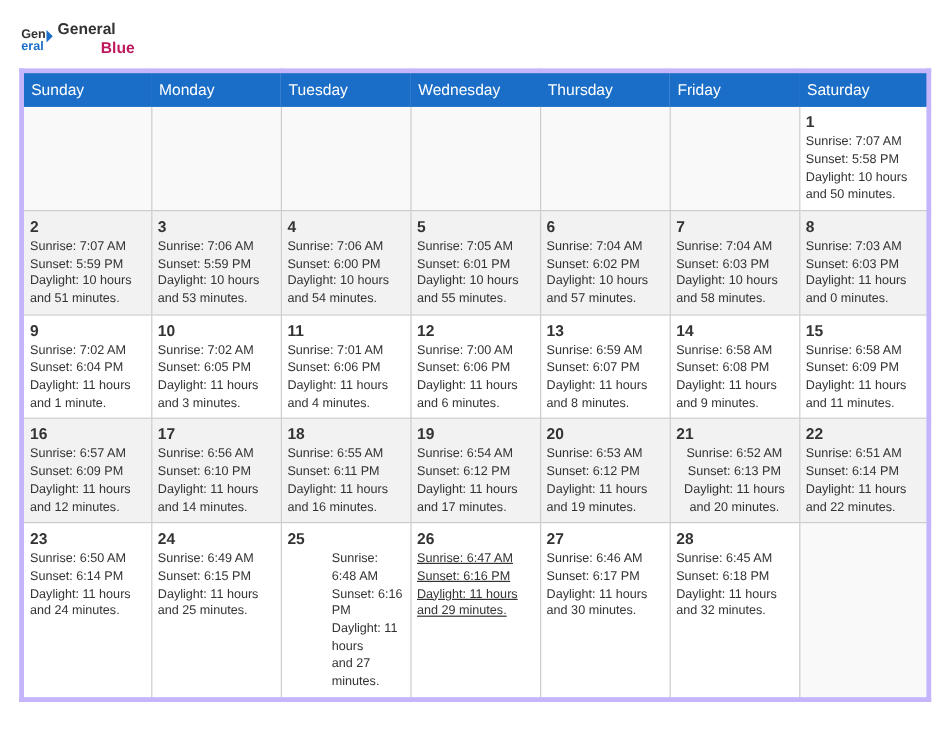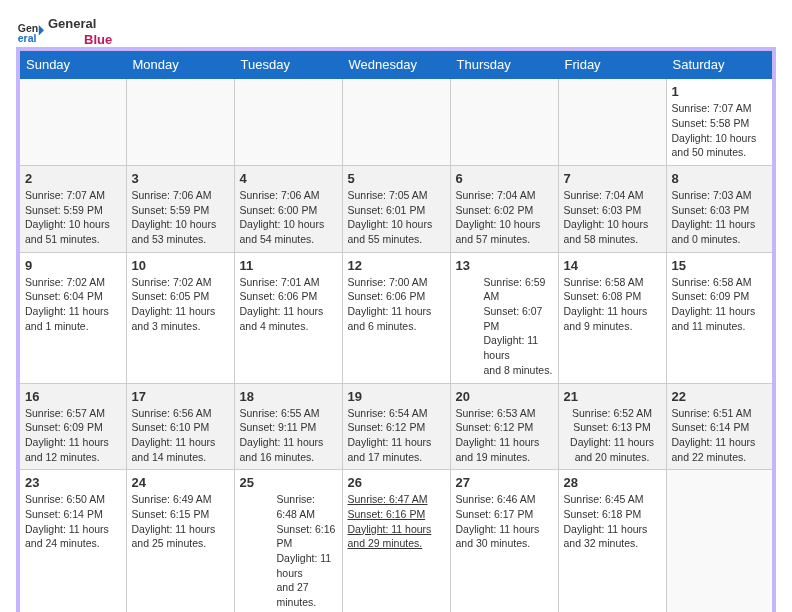--- a/index.html
+++ b/index.html
@@ -7,20 +7,21 @@
       font-family: Arial, sans-serif;
       background: #fff;
       width: 792px;
       min-height: 612px;
       padding: 16px;
     }
     .header {
       display: flex;
       align-items: flex-start;
       justify-content: space-between;
+      margin-bottom: 10px;
     }
     .logo {
       display: flex;
       align-items: center;
       gap: 4px;
     }
     .logo-icon {
       width: 28px;
       height: 28px;
     }
@@ -200,21 +201,21 @@
         </td>
         <td>
           <span class="day-number">12</span>
           <div class="day-info" style="white-space: pre-line;">Sunrise: 7:00 AM
 Sunset: 6:06 PM
 Daylight: 11 hours
 and 6 minutes.</div>
         </td>
         <td>
           <span class="day-number">13</span>
-          <div class="day-info" style="white-space: pre-line; margin-left: 28px;">Sunrise: 6:59 AM
+          <div class="day-info" style="white-space: pre-line;">Sunrise: 6:59 AM
 Sunset: 6:07 PM
 Daylight: 11 hours
 and 8 minutes.</div>
         </td>
         <td>
           <span class="day-number">14</span>
           <div class="day-info" style="white-space: pre-line;">Sunrise: 6:58 AM
 Sunset: 6:08 PM
 Daylight: 11 hours
 and 9 minutes.</div>
@@ -238,21 +239,21 @@
         <td>
           <span class="day-number">17</span>
           <div class="day-info" style="white-space: pre-line;">Sunrise: 6:56 AM
 Sunset: 6:10 PM
 Daylight: 11 hours
 and 14 minutes.</div>
         </td>
         <td>
           <span class="day-number">18</span>
           <div class="day-info" style="white-space: pre-line;">Sunrise: 6:55 AM
-Sunset: 9:11 PM
+Sunset: 6:11 PM
 Daylight: 11 hours
 and 16 minutes.</div>
         </td>
         <td>
           <span class="day-number">19</span>
           <div class="day-info" style="white-space: pre-line;">Sunrise: 6:54 AM
 Sunset: 6:12 PM
 Daylight: 11 hours
 and 17 minutes.</div>
         </td>

